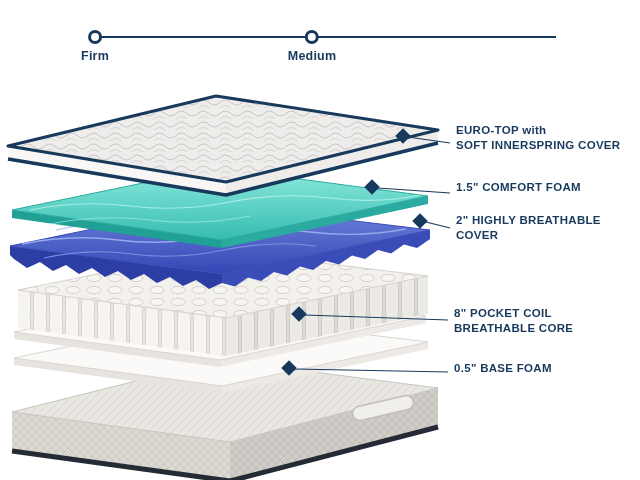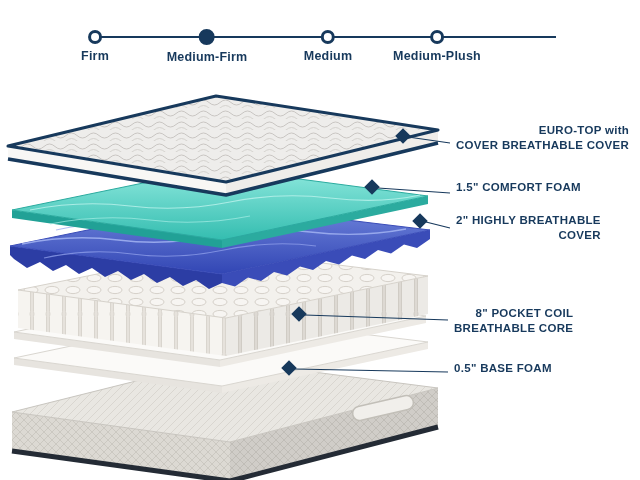--- a/index.html
+++ b/index.html
@@ -31,46 +31,38 @@
   .scale-label {
     margin-top:5px; font-size:12.5px; font-weight:bold;
     color:#17395c; letter-spacing:.2px;
   }
 
   
   .diagram { position:absolute; left:0; top:0; width:640px; height:480px; }
 
   .layer-label {
     position:absolute; color:#17395c; font-weight:bold;
-    font-size:11.5px; line-height:14.5px; letter-spacing:.3px; white-space:nowrap;text-align:right;
+    font-size:11.5px; line-height:14.5px; letter-spacing:.3px; white-space:nowrap;
   }
 </style>
 </head>
 <body>
 
 <div class="stage">
 
   <div class="scale">
     <div class="scale-line"></div>
 
     <div class="scale-item" style="left:95px">
       <div class="dot"></div>
       <div class="scale-label">Firm</div>
     </div>
-    <div class="scale-item active" style="left:207px">
-      <div class="dot"></div>
-      <div class="scale-label">Medium-Firm</div>
-    </div>
-    <div class="scale-item" style="left:328px">
+    <div class="scale-item" style="left:312px">
       <div class="dot"></div>
       <div class="scale-label">Medium</div>
-    </div>
-    <div class="scale-item" style="left:437px">
-      <div class="dot"></div>
-      <div class="scale-label">Medium-Plush</div>
     </div>
   </div>
 
   <svg class="diagram" width="640" height="480" viewBox="0 0 640 480">
     <defs>
       <pattern id="quilt" width="22" height="11" patternUnits="userSpaceOnUse">
         <rect width="22" height="11" fill="#eeedeb"></rect>
         <path d="M0,5.5 Q5.5,0.5 11,5.5 T22,5.5" fill="none" stroke="#c9c6c2" stroke-width="1"></path>
         <path d="M0,11 Q5.5,6 11,11 T22,11" fill="none" stroke="#d4d2ce" stroke-width="1"></path>
       </pattern>
@@ -157,21 +149,21 @@
       <rect x="-5.5" y="-5.5" width="11" height="11" transform="translate(403,116) rotate(45)"></rect>
       <rect x="-5.5" y="-5.5" width="11" height="11" transform="translate(372,167) rotate(45)"></rect>
       <rect x="-5.5" y="-5.5" width="11" height="11" transform="translate(420,201) rotate(45)"></rect>
       <rect x="-5.5" y="-5.5" width="11" height="11" transform="translate(299,294) rotate(45)"></rect>
       <rect x="-5.5" y="-5.5" width="11" height="11" transform="translate(289,348) rotate(45)"></rect>
     </g>
   </svg>
 
   <div class="layer-label" style="left:456px; top:103px">
     <div>EURO-TOP with</div>
-    <div>COVER BREATHABLE COVER</div>
+    <div>SOFT INNERSPRING COVER</div>
   </div>
   <div class="layer-label" style="left:456px; top:160px">
     <div>1.5" COMFORT FOAM</div>
     <div></div>
   </div>
   <div class="layer-label" style="left:456px; top:193px">
     <div>2" HIGHLY BREATHABLE</div>
     <div>COVER</div>
   </div>
   <div class="layer-label" style="left:454px; top:286px">

